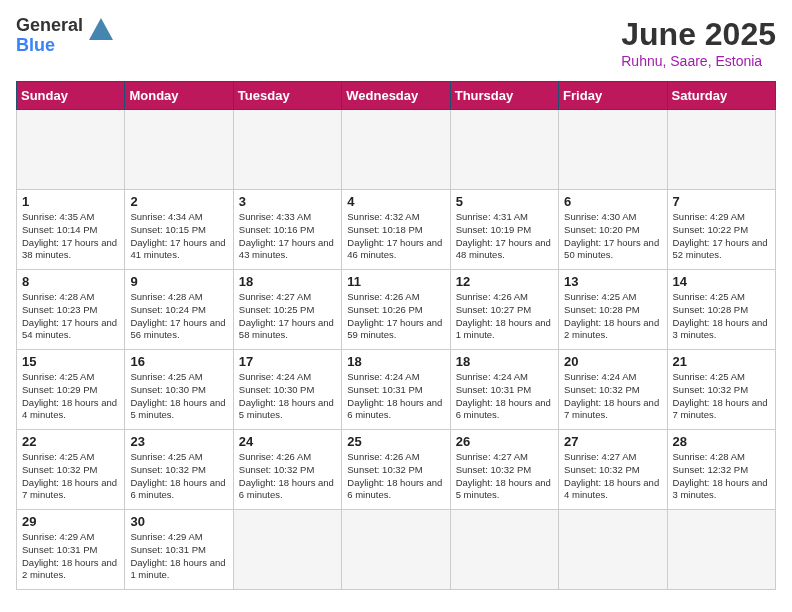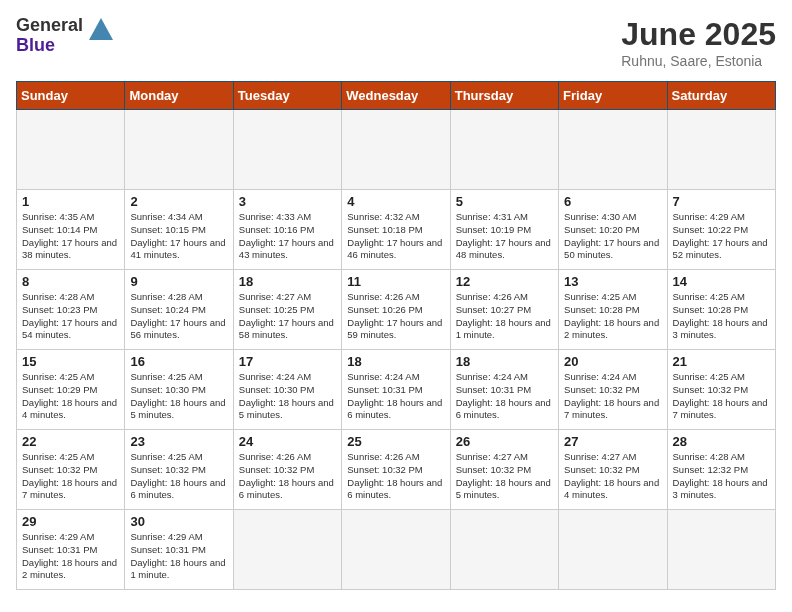--- a/index.html
+++ b/index.html
@@ -26,46 +26,46 @@
       line-height: 1.1;
     }
     .logo-general {
       font-size: 18px;
       font-weight: bold;
       color: #333;
     }
     .logo-blue {
       font-size: 18px;
       font-weight: bold;
-      color: #4c1d95;
+      color: #3b82f6;
     }
     .logo-icon {
       width: 28px;
       height: 28px;
       margin-left: 4px;
     }
     .title-block {
       text-align: left;
     }
     .month-year {
       font-size: 32px;
       font-weight: bold;
       color: #333;
     }
     .location {
       font-size: 14px;
-      color: #737373;
+      color: #a21caf;
     }
     table {
       width: 100%;
       border-collapse: collapse;
       table-layout: fixed;
     }
     thead tr th {
-      background-color: #c2410c;
+      background-color: #be185d;
       color: white;
       font-size: 13px;
       font-weight: bold;
       padding: 6px 4px;
       text-align: left;
       border: 1px solid #1a5276;
     }
     tbody tr td {
       border: 1px solid #ccc;
       vertical-align: top;

